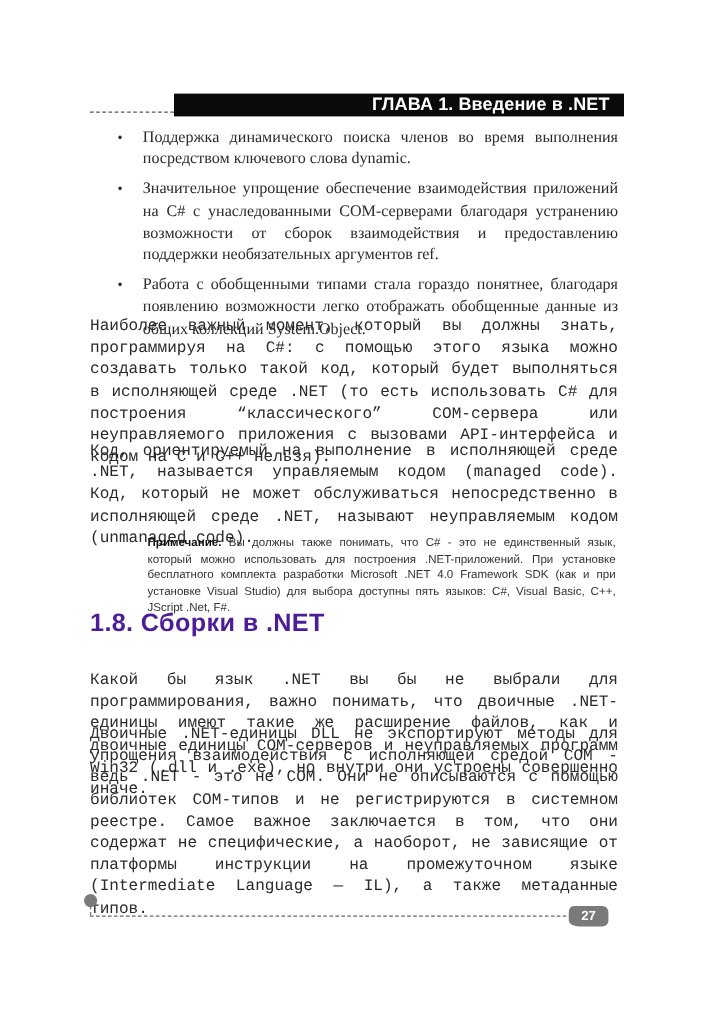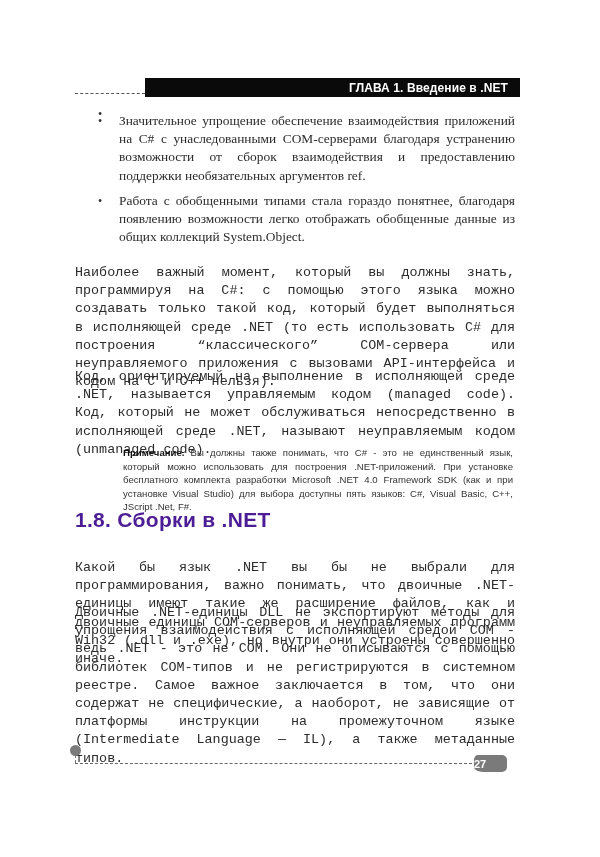--- a/index.html
+++ b/index.html
@@ -7,21 +7,21 @@
       width: 600px; height: 857px; background: #ffffff; position: relative;
       overflow: hidden; color: #2a2a2a;
     }
     .header-dash {
       position: absolute; left: 75px; top: 93px; width: 70px; height: 0;
       border-top: 1px dashed #555;
     }
     .header-bar {
       position: absolute; left: 145px; top: 78px; width: 375px; height: 19px;
       background: #0a0a0a; color: #fff;
-      font-family: "Liberation Sans", sans-serif; font-weight: bold; font-size: 12px;
+      font-family: "Liberation Sans", sans-serif; font-weight: bold; font-size: 15px;
       display: flex; align-items: center; justify-content: flex-end;
       padding-right: 12px; box-sizing: border-box; letter-spacing: 0.1px;
     }
     .serif {
       font-family: "Liberation Serif", serif; font-size: 13.4px; line-height: 18.2px;
       color: #2b2b2b;
     }
     ul.bullets {
       position: absolute; left: 95px; top: 105px; width: 420px; margin: 0; padding: 0;
       list-style: none;
@@ -55,34 +55,35 @@
       border-left: 1px dashed #777;
     }
     .footer-dash {
       position: absolute; left: 75px; top: 763px; width: 402px; height: 0;
       border-top: 1px dashed #666;
     }
     .page-badge {
       position: absolute; left: 474px; top: 755px; width: 33px; height: 17px;
       background: #7a7a7a; color: #fff; border-radius: 4px 5px 5px 9px / 5px;
       font-family: "Liberation Sans", sans-serif; font-weight: bold; font-size: 11px;
-      display: flex; align-items: center; justify-content: flex-start;
+      display: flex; align-items: center; justify-content: center;
     }
   </style>
 </head>
 <body>
 
 <div class="header-dash"></div>
 <div class="header-bar">
   <span>ГЛАВА 1. Введение в .NET</span>
 </div>
 
 <ul class="bullets serif">
   <li>
     <span class="bullet-dot">•</span>
+    <span>Поддержка динамического поиска членов во время выполнения посредством ключевого слова dynamic.</span>
   </li>
   <li>
     <span class="bullet-dot">•</span>
     <span>Значительное упрощение обеспечение взаимодействия приложений на C# с унаследованными COM-серверами благодаря устранению возможности от сборок взаимодействия и предоставлению поддержки необязательных аргументов ref.</span>
   </li>
   <li>
     <span class="bullet-dot">•</span>
     <span>Работа с обобщенными типами стала гораздо понятнее, благодаря появлению возможности легко отображать обобщенные данные из общих коллекций System.Object.</span>
   </li>
 </ul>

